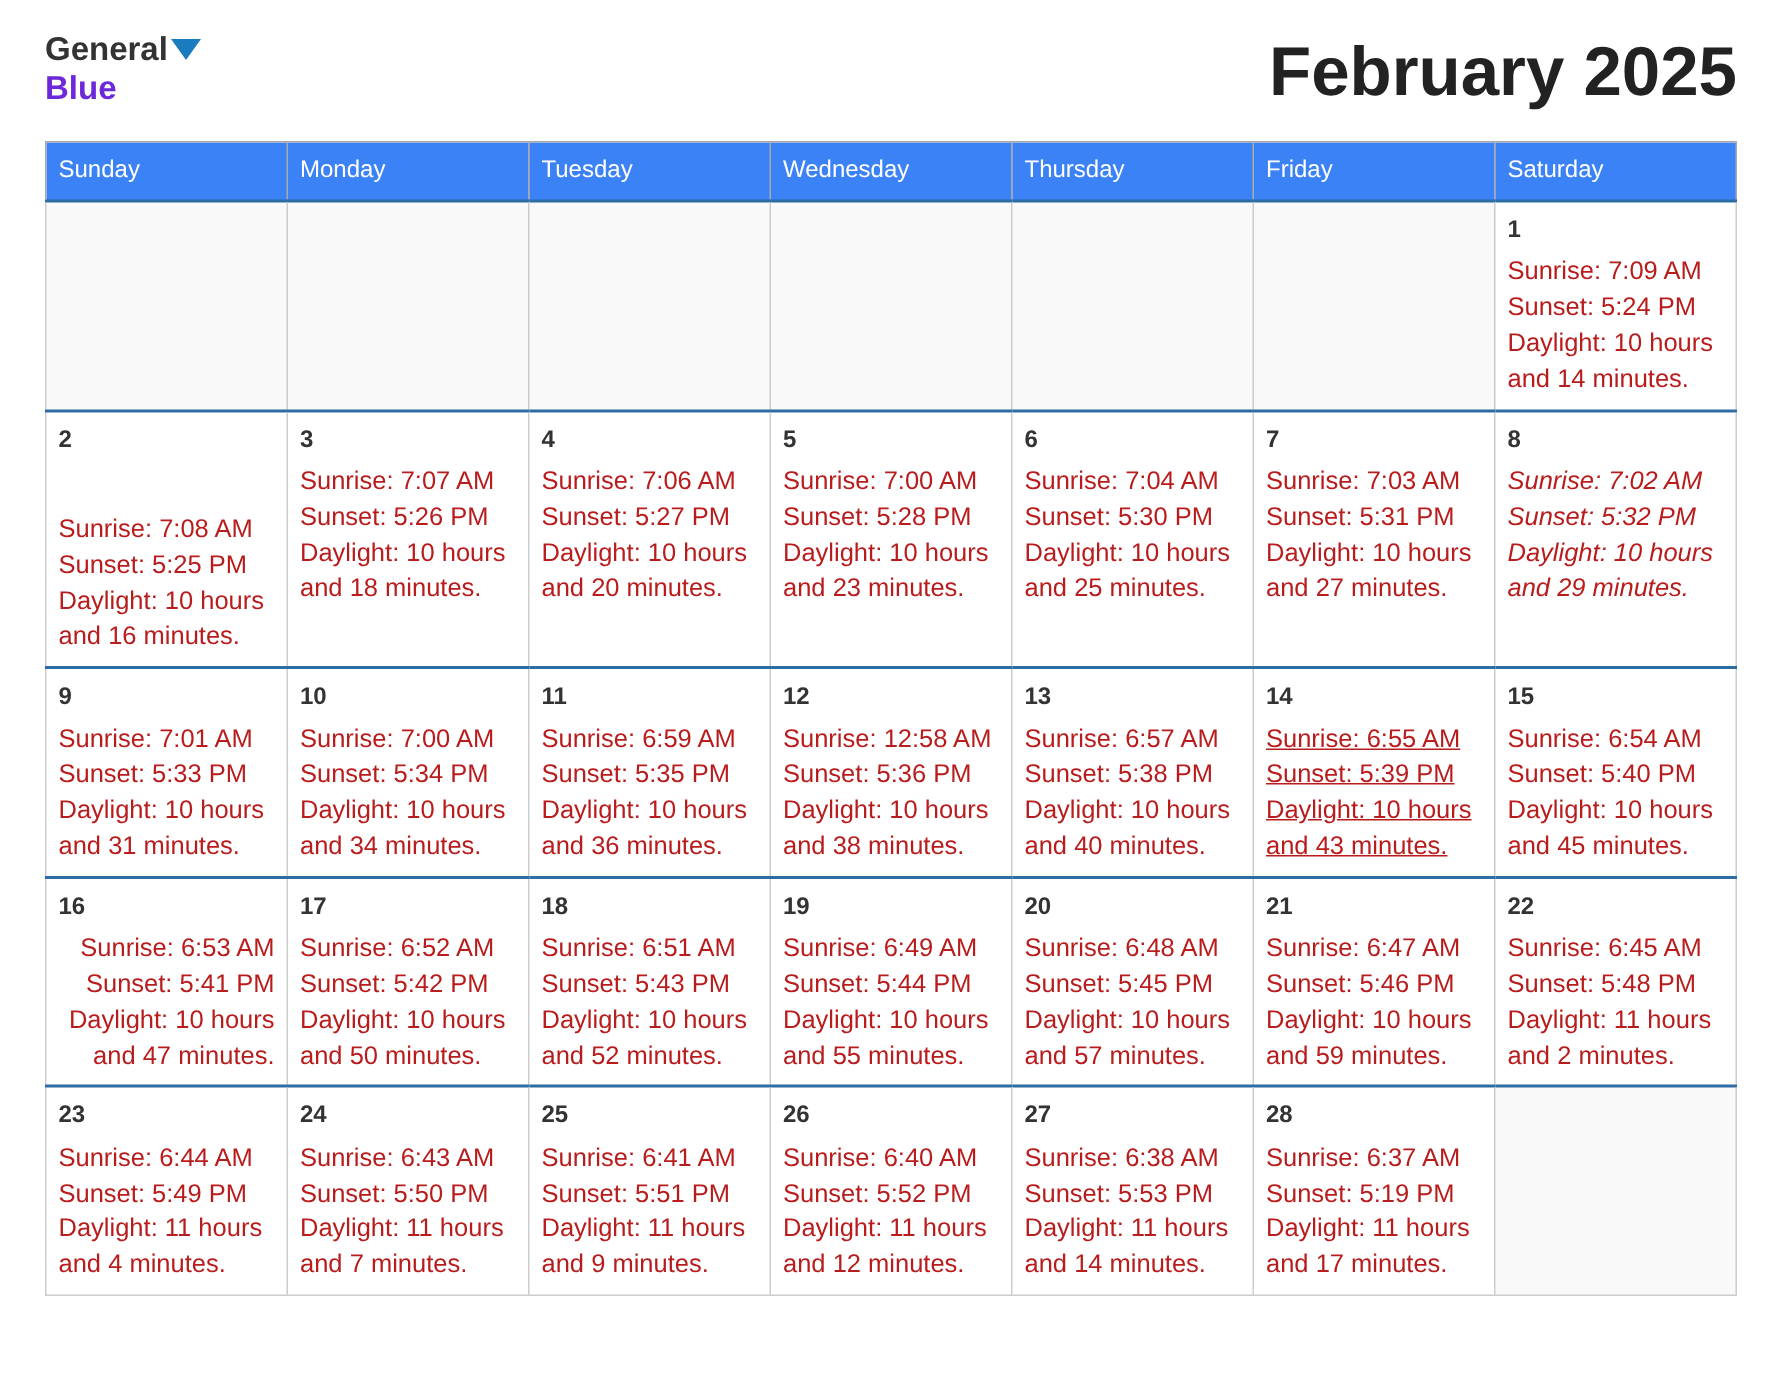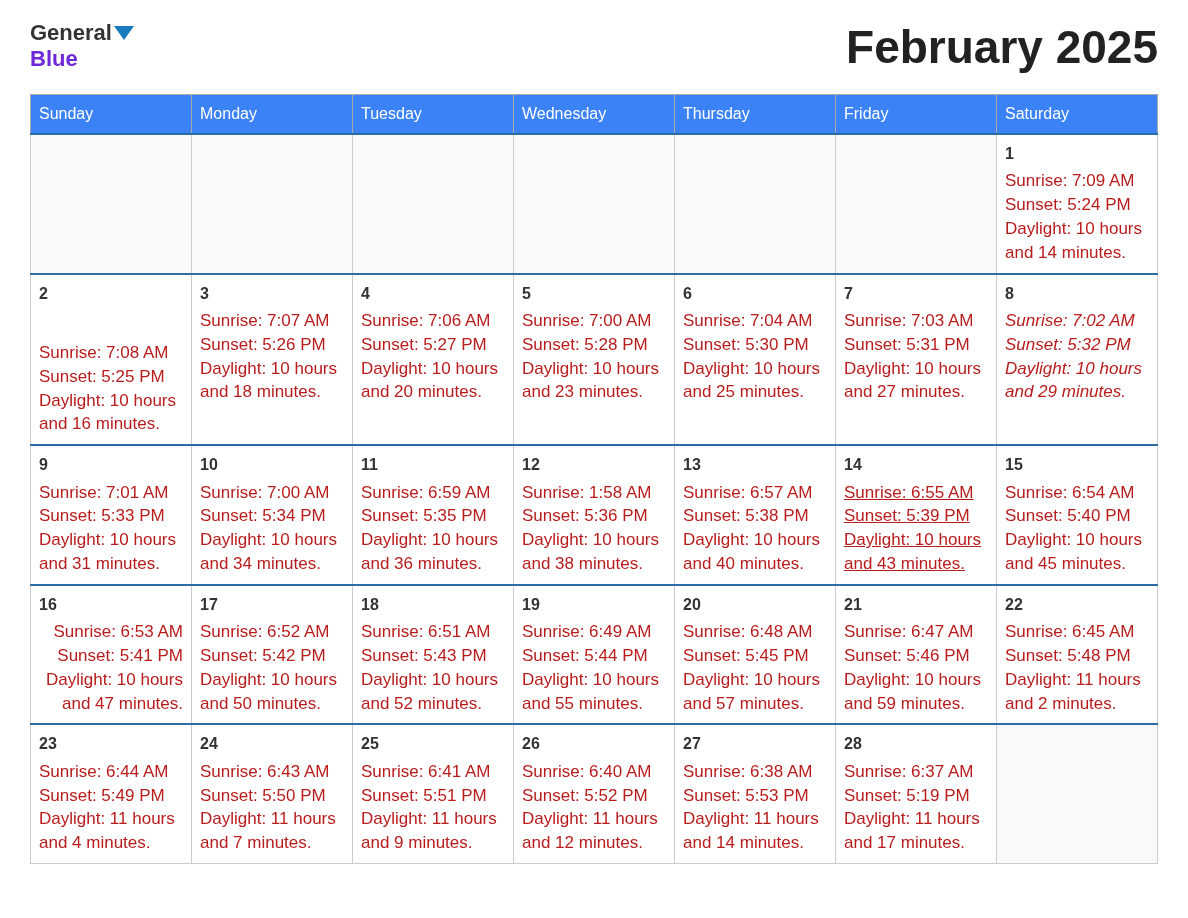--- a/index.html
+++ b/index.html
@@ -198,21 +198,21 @@
 Daylight: 10 hours and 34 minutes.</div>
         </td>
         <td>
           <span class="day-number">11</span>
           <div class="day-info" style="white-space: pre-line;">Sunrise: 6:59 AM
 Sunset: 5:35 PM
 Daylight: 10 hours and 36 minutes.</div>
         </td>
         <td>
           <span class="day-number">12</span>
-          <div class="day-info" style="white-space: pre-line;">Sunrise: 1:58 AM
+          <div class="day-info" style="white-space: pre-line;">Sunrise: 12:58 AM
 Sunset: 5:36 PM
 Daylight: 10 hours and 38 minutes.</div>
         </td>
         <td>
           <span class="day-number">13</span>
           <div class="day-info" style="white-space: pre-line;">Sunrise: 6:57 AM
 Sunset: 5:38 PM
 Daylight: 10 hours and 40 minutes.</div>
         </td>
         <td>

